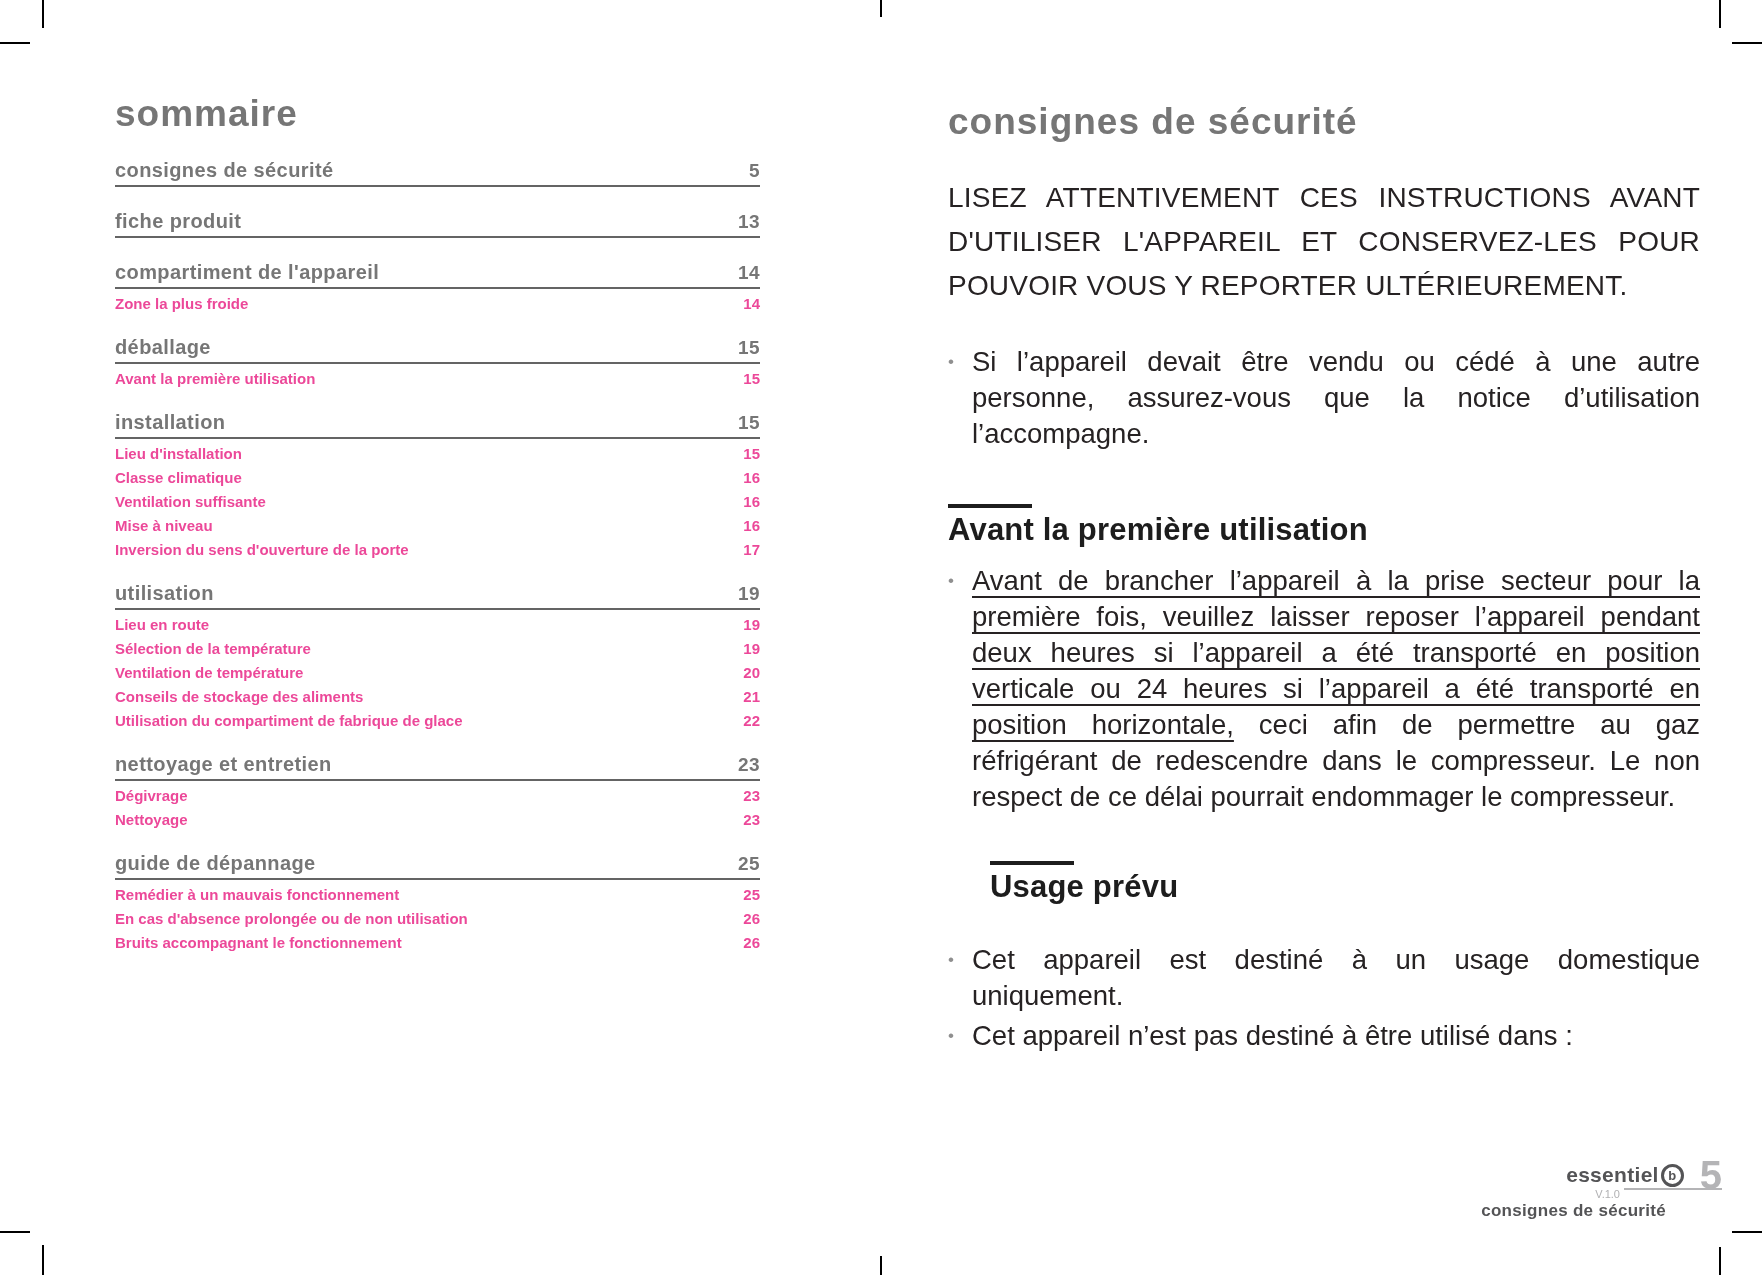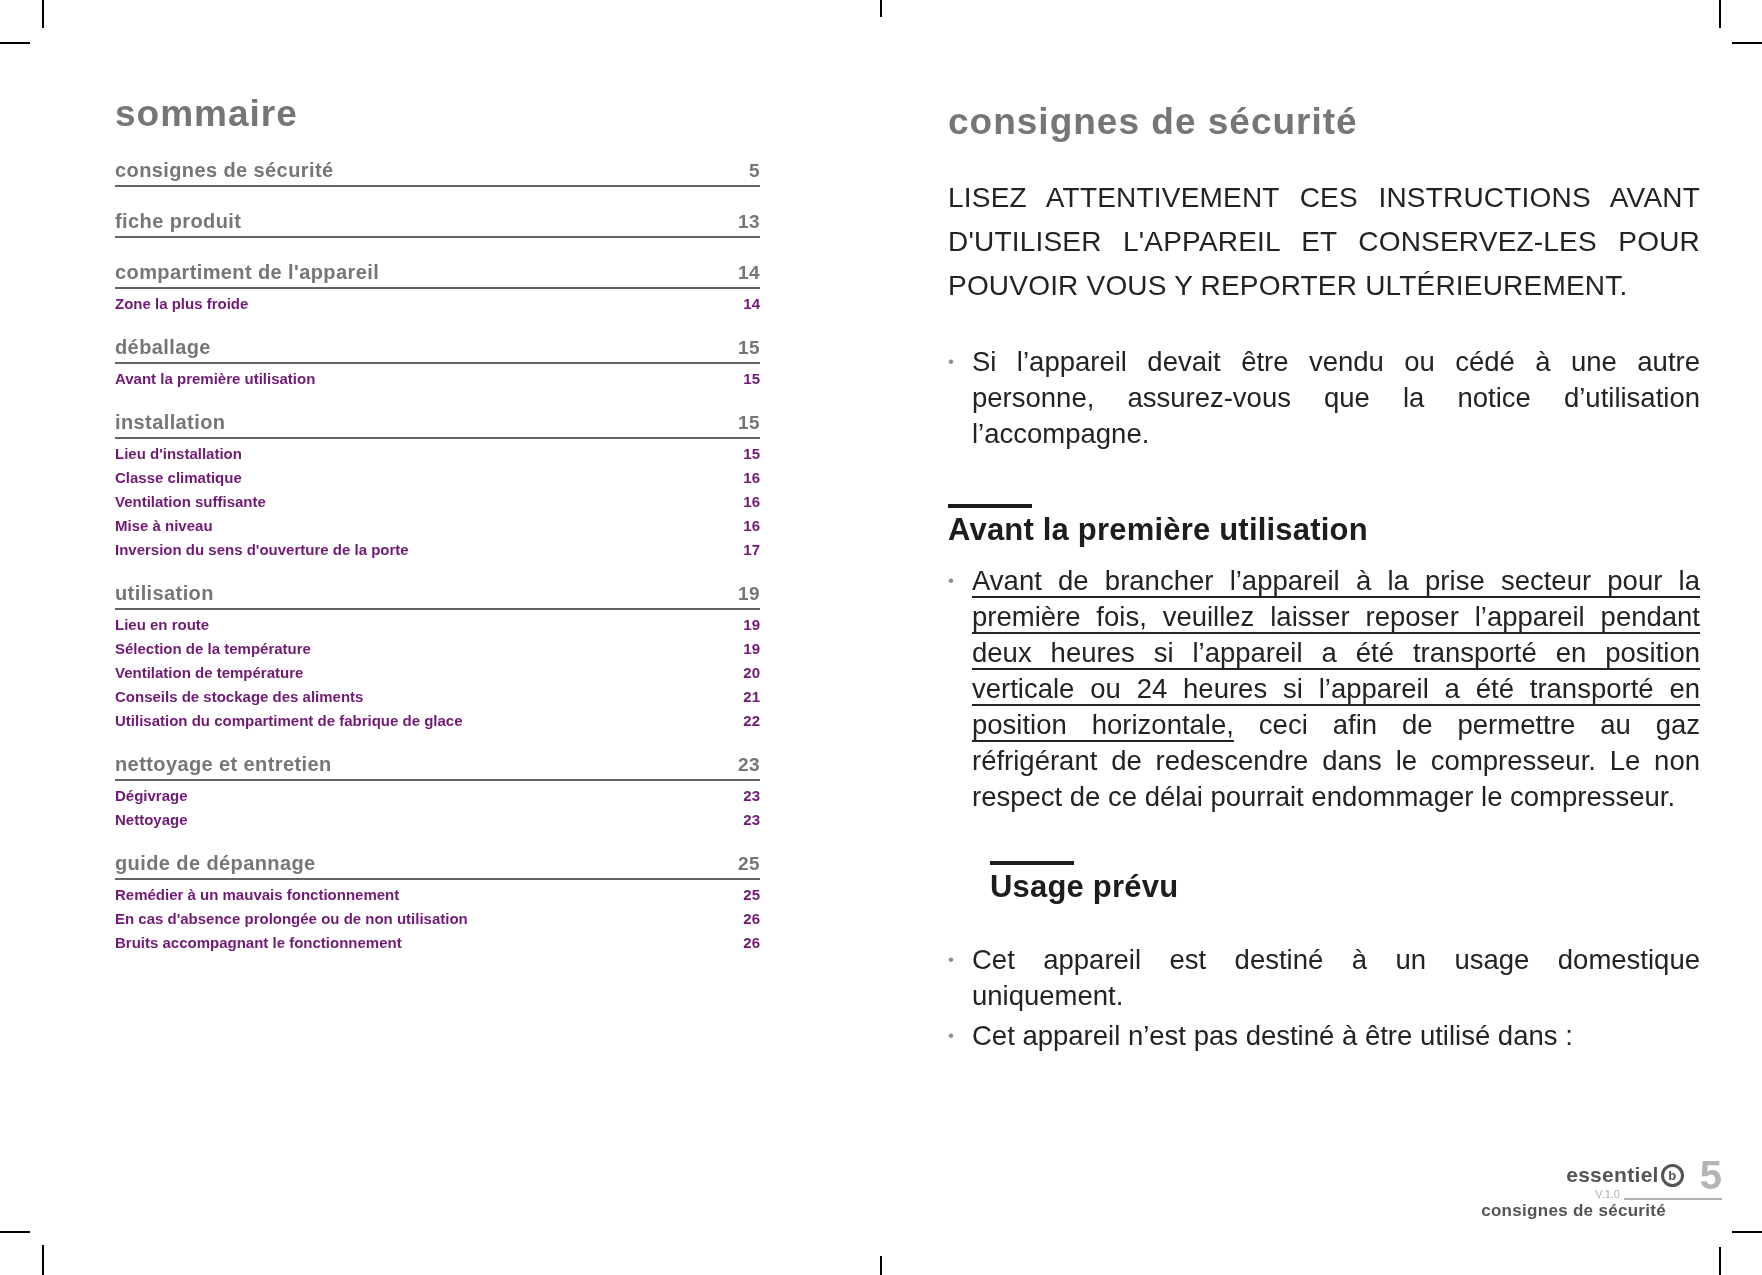--- a/index.html
+++ b/index.html
@@ -18,21 +18,21 @@
   .toc{margin-top:4px;}
   .toc-section{margin-top:22px;}
   .toc-head{
     display:flex;justify-content:space-between;align-items:baseline;
     border-bottom:2px solid #646464;padding-bottom:2px;
     color:#767676;font-weight:700;font-size:20px;line-height:24px;letter-spacing:0.4px;
   }
   .toc-head .pg{font-size:19px;}
   .toc-item{
     display:flex;justify-content:space-between;align-items:baseline;
-    margin-top:6px;color:#701a75;font-weight:700;font-size:15px;line-height:18px;
+    margin-top:6px;color:#ec4899;font-weight:700;font-size:15px;line-height:18px;
   }
   
   .page-right{position:absolute;left:948px;top:100px;width:752px;}
   .intro{
     margin:32px 0 0 0;font-size:28px;line-height:44px;color:#262223;
     text-align:justify;letter-spacing:0.2px;
   }
   .bullet{display:flex;margin-top:36px;font-size:27.5px;line-height:36px;}
   .bullet.tight{margin-top:14px;}
   .bullet.close{margin-top:4px;}
@@ -48,21 +48,21 @@
   
   .footer{position:absolute;left:1440px;top:1158px;width:282px;}
   .footer-row1{display:flex;align-items:center;justify-content:flex-end;}
   .brand{font-size:21px;font-weight:700;color:#545456;letter-spacing:0.3px;}
   .brand-b{
     width:17px;height:17px;border:3px solid #545456;border-radius:50%;
     margin-left:2px;display:flex;align-items:center;justify-content:center;
     font-size:13px;font-weight:700;color:#545456;line-height:1;
   }
   .pagenum{font-size:40px;font-weight:700;color:#b4b4b6;margin-left:16px;line-height:34px;}
-  .footer-row2{display:flex;align-items:flex-end;justify-content:flex-end;margin-top:-4px;}
+  .footer-row2{display:flex;align-items:flex-start;justify-content:flex-end;margin-top:-4px;}
   .version{font-size:11px;color:#b0b0b2;line-height:12px;}
   .vline{width:98px;height:2px;background:#b4b4b6;margin-left:4px;}
   .footer-section{
     text-align:right;margin-right:56px;margin-top:1px;
     font-size:17px;font-weight:700;color:#545456;letter-spacing:0.3px;
   }
 </style>
 </head>
 <body>
 

